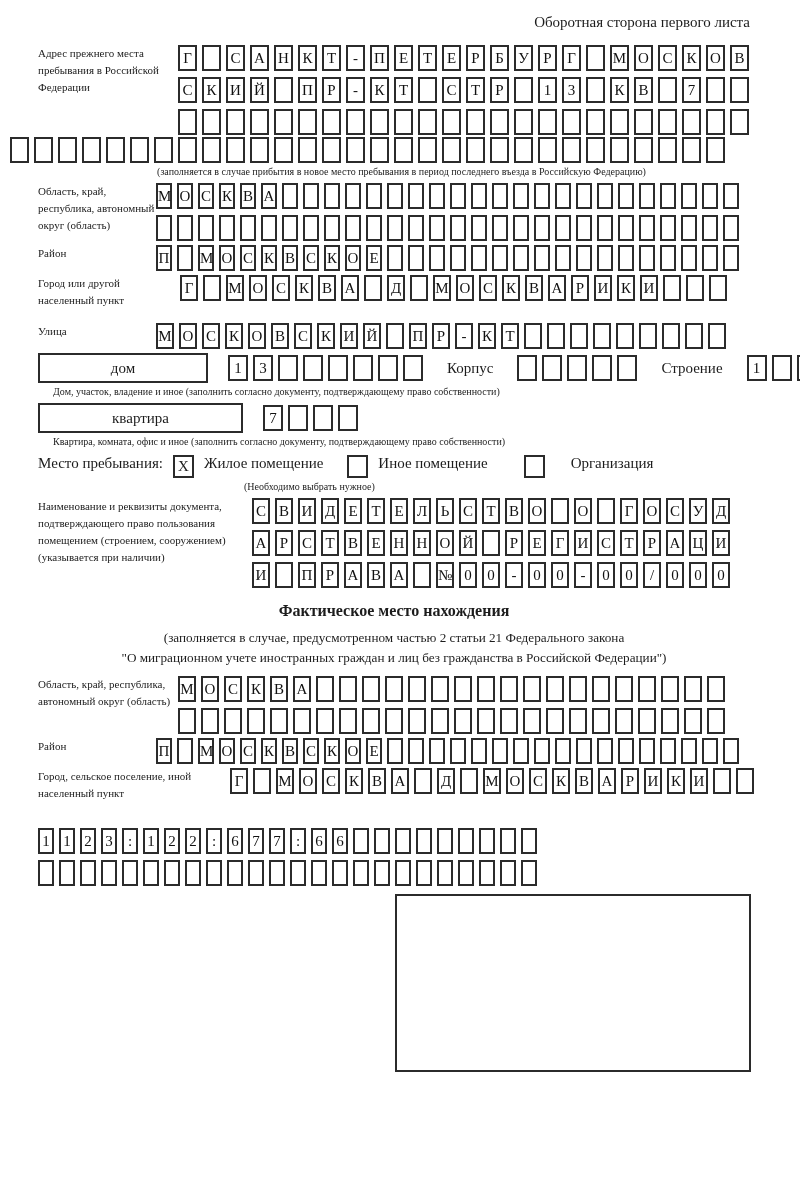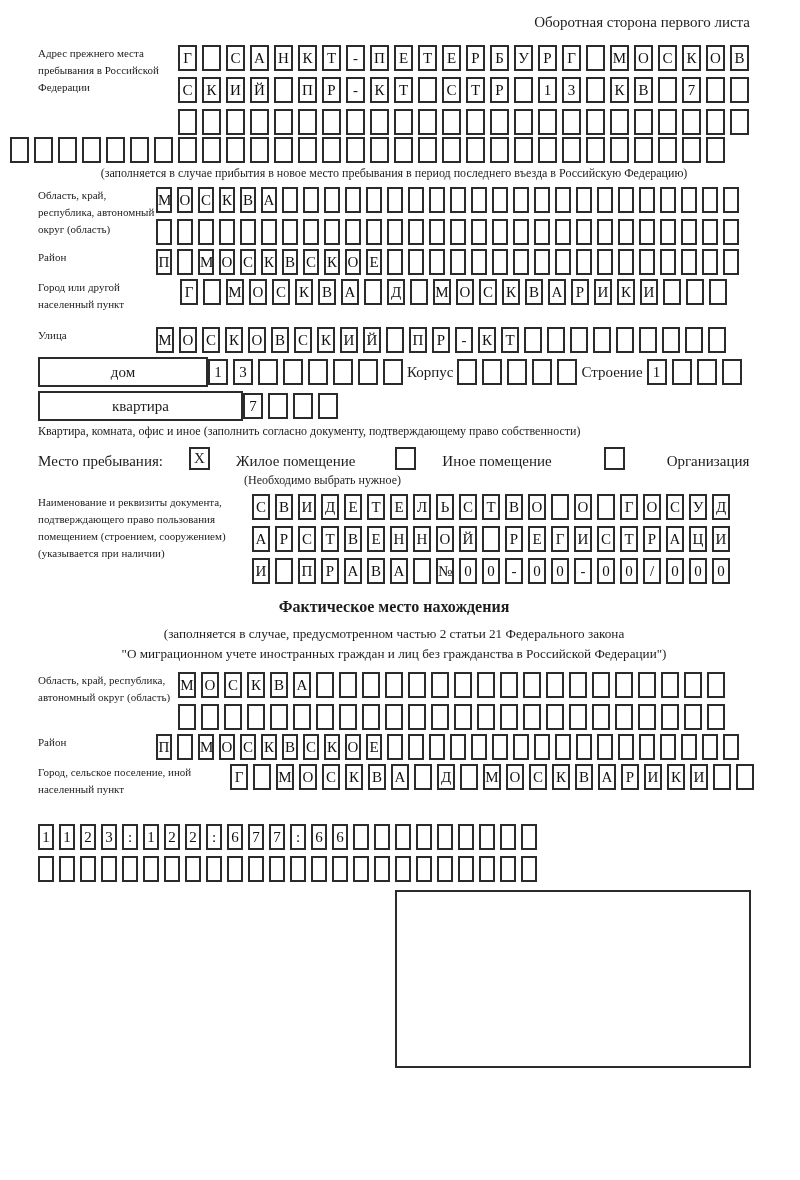--- a/index.html
+++ b/index.html
@@ -25,33 +25,33 @@
   .rows{ display:flex; flex-direction:column; gap:6px; }
 
   .cellrow{ display:flex; gap:var(--g,5px); flex:none; }
   .cell{
     flex:none; box-sizing:border-box;
     width:var(--cw,18px); height:26px;
     border:2px solid #2b2b2b; background:#fff;
     font-family:"Liberation Serif","DejaVu Serif",serif;
     font-size:15px; line-height:22px; text-align:center; color:#111;
   }
-  .note{ font-size:12px; margin:3px 0 6px 0; }
+  .note{ font-size:10px; margin:3px 0 6px 15px; }
   .center{ text-align:center; }
   h2,h3{ text-align:center; font-size:16.5px; margin:6px 0 10px 0; font-weight:bold; }
   h3{ font-size:16px; margin:14px 0 8px 0; }
 
   .longbox{
     flex:none; box-sizing:border-box; border:2px solid #2b2b2b;
     height:30px; line-height:26px; text-align:center; font-size:15px;
   }
-  .houserow{ display:flex; align-items:center; gap:0; margin:4px 0 2px 0; }
+  .houserow{ display:flex; align-items:center; gap:20px; margin:4px 0 2px 0; }
   .inline-label{ font-size:15px; flex:none; padding:0 4px; }
 
-  .stay-row{ display:flex; align-items:flex-end; gap:26px; margin:8px 0 2px 0; font-size:15px; }
+  .stay-row{ display:flex; align-items:flex-start; gap:10px; margin:8px 0 2px 0; font-size:15px; }
   .checkbox{
     flex:none; box-sizing:border-box; width:21px; height:23px;
     border:2px solid #2b2b2b; text-align:center; font-size:15px; line-height:19px;
   }
   .stay-note{ margin-left:206px; }
 
   .doc-note-lines{ text-align:center; font-size:13.2px; line-height:1.5; margin-bottom:8px; }
 
   .stamp-wrap{ margin-top:8px; margin-left:357px; width:360px; }
   .stamp-box{ box-sizing:border-box; width:356px; height:178px; border:2px solid #2b2b2b; }
@@ -366,20 +366,21 @@
         <span class="cell"></span>
       </div>
     <div class="inline-label">Строение</div>
     <div class="cellrow" style="--cw:20px">
         <span class="cell">1</span>
         <span class="cell"></span>
         <span class="cell"></span>
         <span class="cell"></span>
       </div>
   </div>
+  <div class="note">Дом, участок, владение и иное (заполнить согласно документу, подтверждающему право собственности)</div>
 
   <div class="houserow">
     <div class="longbox" style="width:205px">квартира</div>
     <div class="cellrow" style="--cw:20px">
         <span class="cell">7</span>
         <span class="cell"></span>
         <span class="cell"></span>
         <span class="cell"></span>
       </div>
   </div>

